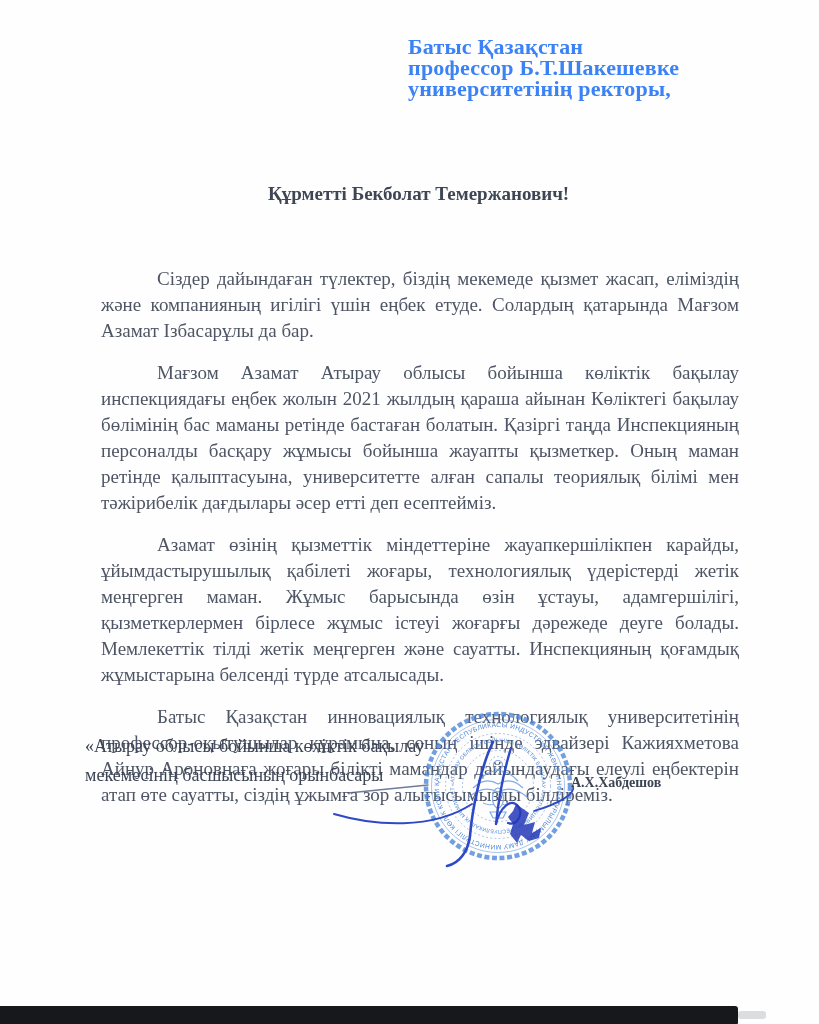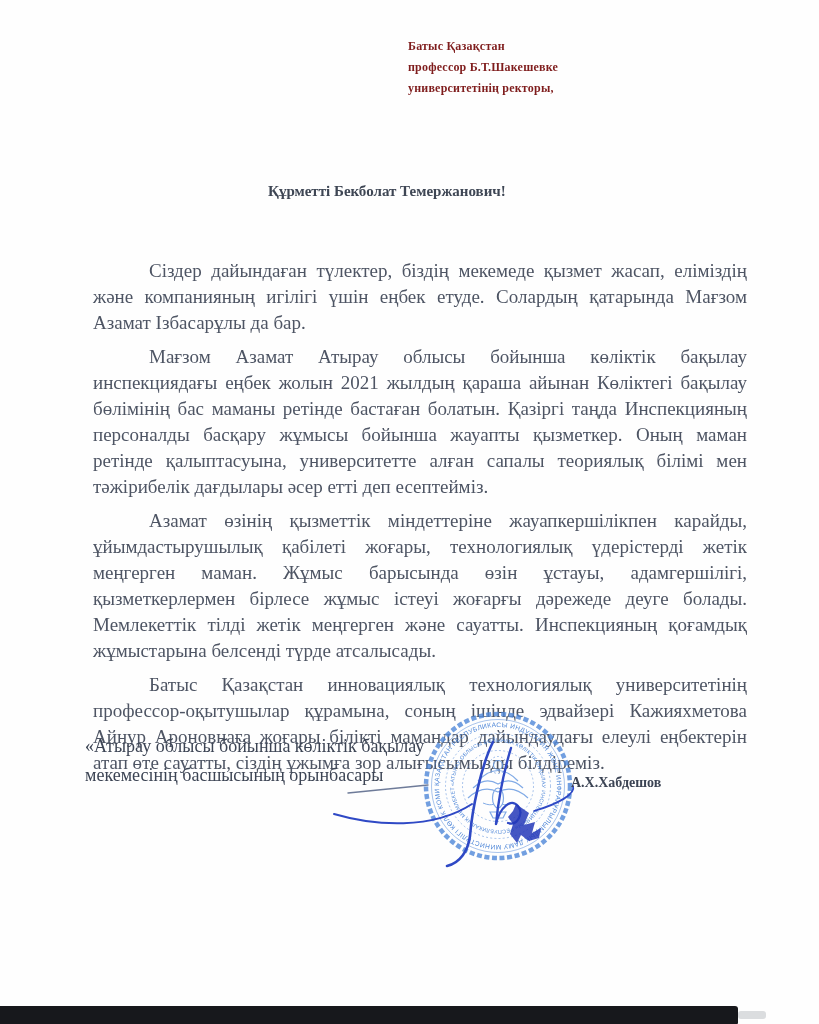--- a/index.html
+++ b/index.html
@@ -5,33 +5,33 @@
   html,body { margin:0; padding:0; background:#ffffff; }
   .page {
     position: relative;
     width: 819px; height: 1024px;
     background: #fefefe;
     font-family: "Liberation Serif", "DejaVu Serif", serif;
     overflow: hidden;
   }
   .recipient-block {
     position: absolute; left: 408px; top: 36px;
-    font-weight: bold; font-size: 12px; line-height: 21px;
-    color: #7f1d1d; letter-spacing: 0.2px;
+    font-weight: bold; font-size: 22px; line-height: 21px;
+    color: #3b82f6; letter-spacing: 0.2px;
   }
   .salutation {
     position: absolute; left: 268px; top: 183px;
-    font-weight: bold; font-size: 15px; color: #3e4654;
+    font-weight: bold; font-size: 19px; color: #3e4654;
   }
   .body-text {
     position: absolute; left: 85px; top: 250px; width: 670px;
     font-size: 19px; line-height: 26px; color: #4e5564;
     text-align: justify;
   }
-  .body-text p { margin: 8px; text-indent: 56px; }
+  .body-text p { margin: 16px; text-indent: 56px; }
   .sig-title {
     position: absolute; left: 85px; top: 732px;
     font-weight: normal; font-size: 18px; line-height: 29px;
     color: #3c4454;
   }
   .sig-title .line2 { padding-left: 7px; }
   .sig-name {
     position: absolute; left: 571px; top: 775px;
     font-weight: bold; font-size: 14px; color: #3c4454;
   }

